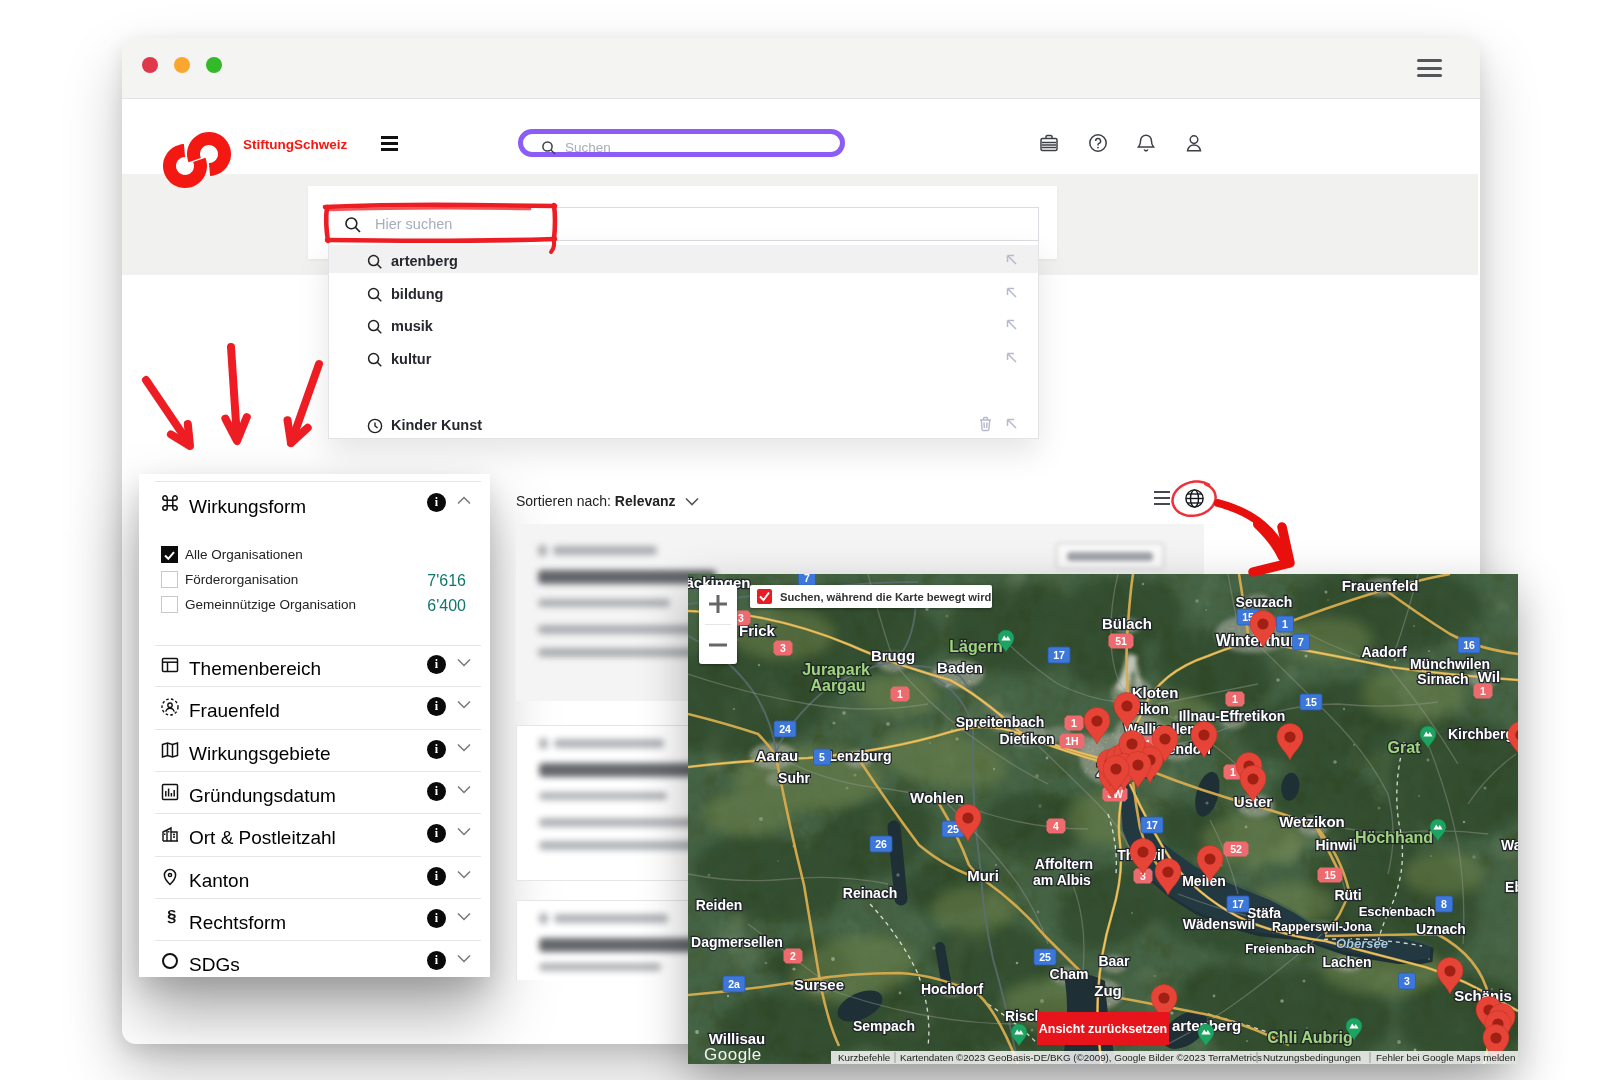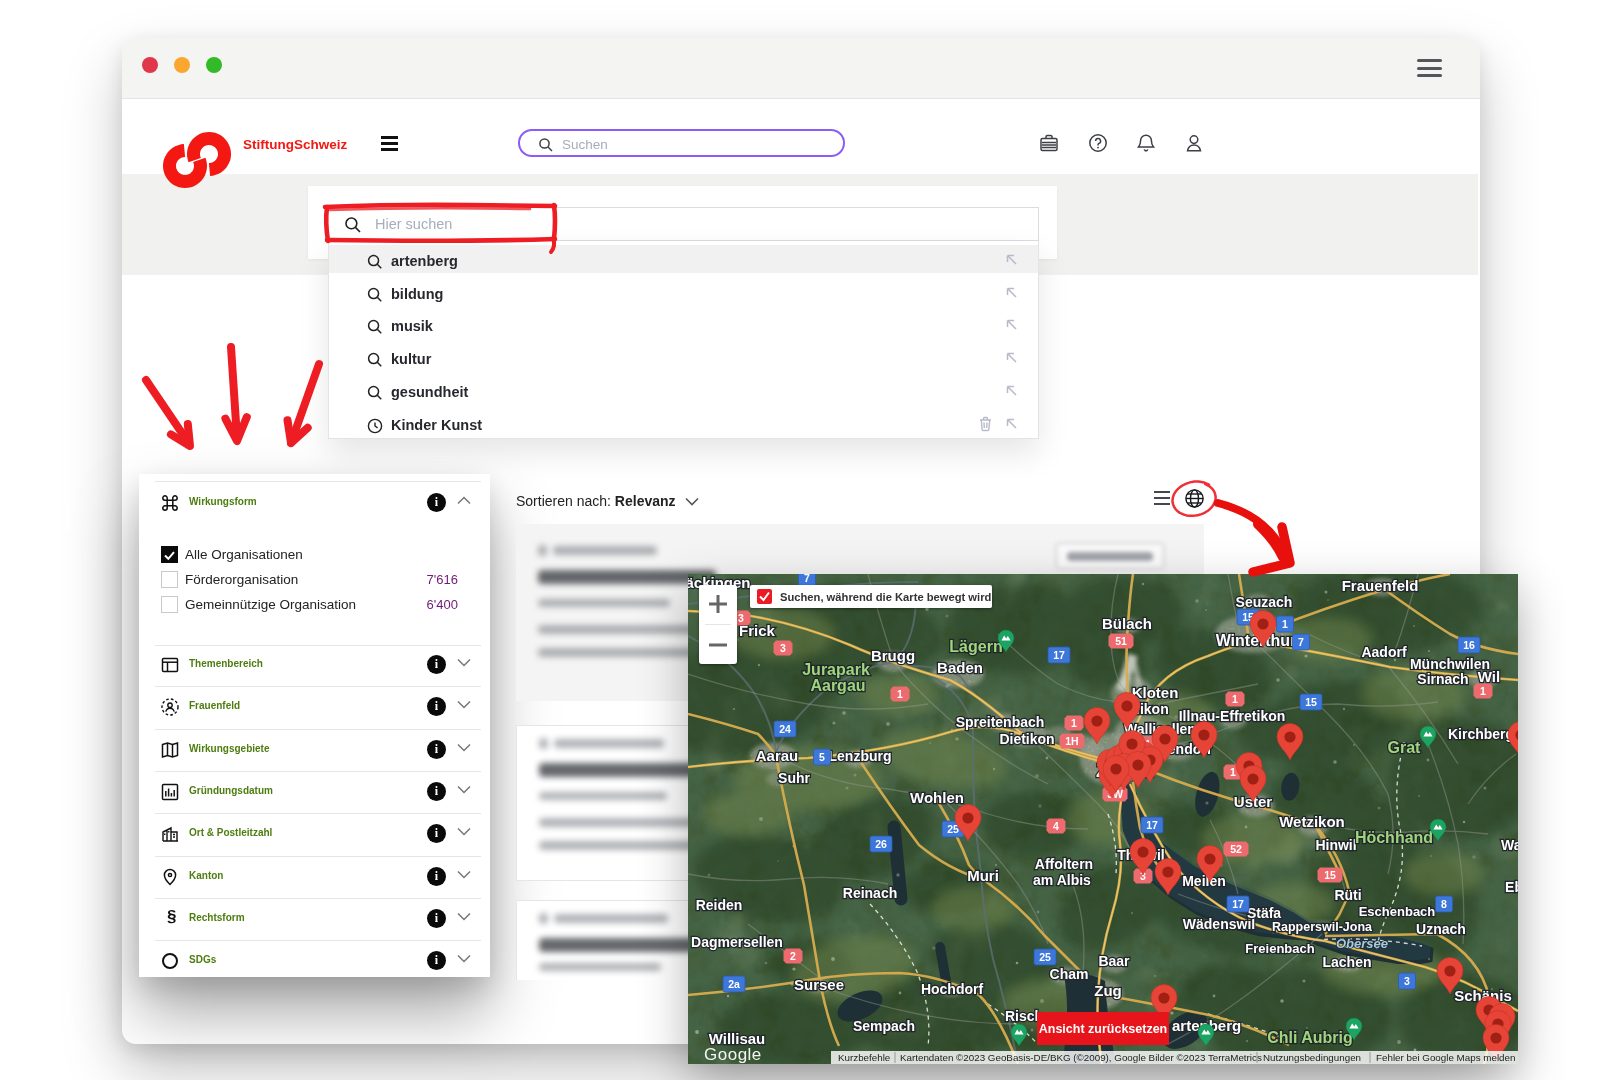--- a/index.html
+++ b/index.html
@@ -14,49 +14,49 @@
 .dot { width:16px; height:16px; border-radius:50%; top:57px; }
 #dot-r { left:142px; background:#e0384b; }
 #dot-o { left:174px; background:#fba62e; }
 #dot-g { left:206px; background:#33ba28; }
 #winburger span { display:block; width:25px; height:3px; background:#54565c; border-radius:2px; margin-bottom:4.5px; }
 
 
 #header { left:0; top:61px; width:100%; height:75px; background:#fff; }
 #brand { color:#f31812; font-weight:bold; font-size:13.5px; letter-spacing:0; }
 #menuicon span { display:block; width:17px; height:3px; background:#111; margin-bottom:3px; }
-#searchpill { left:396px; top:91px; width:327px; height:28px; border:2px solid #8b5cf6; border-radius:14px; background:#fff; }
+#searchpill { left:396px; top:91px; width:327px; height:28px; border:5px solid #8b5cf6; border-radius:14px; background:#fff; }
 #searchpill .ph { color:#a7adbb; font-size:13.5px; position:absolute; left:42px; top:6px; }
 
 
 #band { left:122px; top:174px; width:1356px; height:101px; background:#f1f1f0; }
 
 
 #searchbox { left:308px; top:186px; width:749px; height:73px; background:#fff; box-shadow:0 1px 3px rgba(0,0,0,.06); }
 #searchinput { left:327px; top:207px; width:712px; height:34px; background:#fff; border:1px solid #dadce2; }
 #searchinput .ph { position:absolute; left:47px; top:8px; color:#a7adbb; font-size:14.5px; }
 #dropdown { left:328px; top:241px; width:711px; height:198px; background:#fff; border:1px solid #e4e4e6; border-top:none; box-shadow:0 14px 30px rgba(0,0,0,.10); }
 .drow { position:absolute; left:0; width:100%; height:33px; }
 .drow .txt { position:absolute; left:62px; top:8px; font-size:14.5px; font-weight:bold; color:#26282e; }
 .drow .arr { position:absolute; right:20px; top:8px; color:#b6bacc; font-size:15px; }
 .drow.first { background:#f1f1f1; height:28px; }
 
 
 #filter { left:139px; top:474px; width:351px; height:503px; background:#fff;
   box-shadow:0 36px 60px rgba(0,0,0,.34), 0 10px 24px rgba(0,0,0,.12); }
 .frow { position:absolute; left:26px; width:299px; height:42px; }
 .frow .icn { position:absolute; left:-5px; top:11px; width:20px; height:20px; }
-.frow .lbl { position:absolute; left:24px; top:14px; font-size:10px; font-weight:bold; color:#4d7c0f; }
+.frow .lbl { position:absolute; left:24px; top:14px; font-size:19px; font-weight:normal; color:#000000; }
 .frow .info { position:absolute; left:262px; top:11px; width:19px; height:19px; background:#0a0a0a; border-radius:50%; color:#fff; font-size:12px; font-weight:bold; text-align:center; line-height:19px; font-family:"Liberation Serif",serif; }
 .frow .chev { position:absolute; left:292px; top:14px; }
 .fdiv { position:absolute; left:16px; width:326px; height:1px; background:#e6e6e6; }
 .cb { position:absolute; left:22px; width:17px; height:17px; border:1px solid #c9c9c9; background:#fff; }
 .cb.on { background:#0a0a0a; border-color:#0a0a0a; }
 .cblbl { position:absolute; left:46px; font-size:13.5px; color:#222; }
-.cnum { position:absolute; right:32px; font-size:13px; color:#701a75; }
+.cnum { position:absolute; right:24px; font-size:16px; color:#0f766e; }
 
 
 #sortbar { left:516px; top:493px; font-size:14px; color:#222; }
 .card { position:absolute; background:#fff; border:1px solid #e6e6e6; }
 .blbar { position:absolute; background:#70737a; border-radius:4px; filter:blur(3px); opacity:.55; }
 .blbar.bold { background:#3f4147; opacity:.8; }
 
 
 #map { left:688px; top:574px; width:830px; height:490px; box-shadow:0 18px 45px rgba(0,0,0,.3); }
 
@@ -160,30 +160,20 @@
     <svg class="arr" width="13" height="13" viewBox="0 0 13 13">
         <path d="M2.5 2.5 H9 M2.5 2.5 V9 M2.5 2.5 L11 11" fill="none" stroke="#b6bacc" stroke-width="1.5"></path>
       </svg>
   </div>
   <div class="drow" style="top:102px;">
     <svg style="position:absolute; left:38px; top:9px;" width="16" height="16" viewBox="0 0 18 18">
         <circle cx="7.4" cy="7.4" r="5.6" fill="none" stroke="#222" stroke-width="1.7"></circle>
         <line x1="11.6" y1="11.6" x2="16" y2="16" stroke="#222" stroke-width="1.7"></line>
       </svg>
     <span class="txt">kultur</span>
-    <svg class="arr" width="13" height="13" viewBox="0 0 13 13">
-        <path d="M2.5 2.5 H9 M2.5 2.5 V9 M2.5 2.5 L11 11" fill="none" stroke="#b6bacc" stroke-width="1.5"></path>
-      </svg>
-  </div>
-  <div class="drow" style="top:135px;">
-    <svg style="position:absolute; left:38px; top:9px;" width="16" height="16" viewBox="0 0 18 18">
-        <circle cx="7.4" cy="7.4" r="5.6" fill="none" stroke="#222" stroke-width="1.7"></circle>
-        <line x1="11.6" y1="11.6" x2="16" y2="16" stroke="#222" stroke-width="1.7"></line>
-      </svg>
-    <span class="txt">gesundheit</span>
     <svg class="arr" width="13" height="13" viewBox="0 0 13 13">
         <path d="M2.5 2.5 H9 M2.5 2.5 V9 M2.5 2.5 L11 11" fill="none" stroke="#b6bacc" stroke-width="1.5"></path>
       </svg>
   </div>
   <div class="drow" style="top:168px;">
     <svg style="position:absolute; left:38px; top:9px;" width="16" height="16" viewBox="0 0 16 16">
         <circle cx="8" cy="8" r="6.6" fill="none" stroke="#222" stroke-width="1.4"></circle>
         <path d="M8 4.5 V8 l2.6 1.8" fill="none" stroke="#222" stroke-width="1.4"></path>
       </svg>
     <span class="txt">Kinder Kunst</span>

